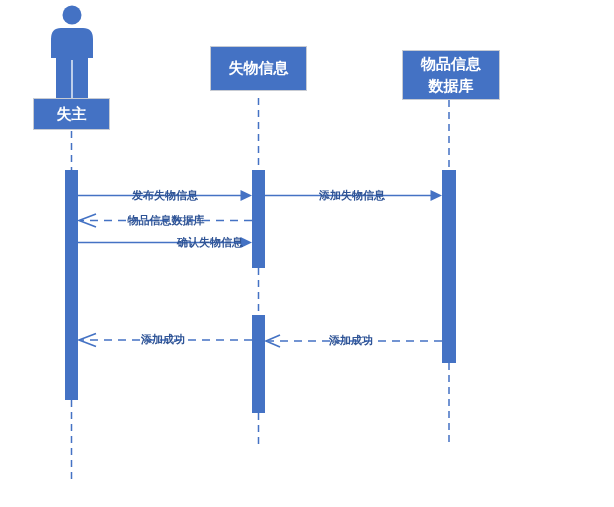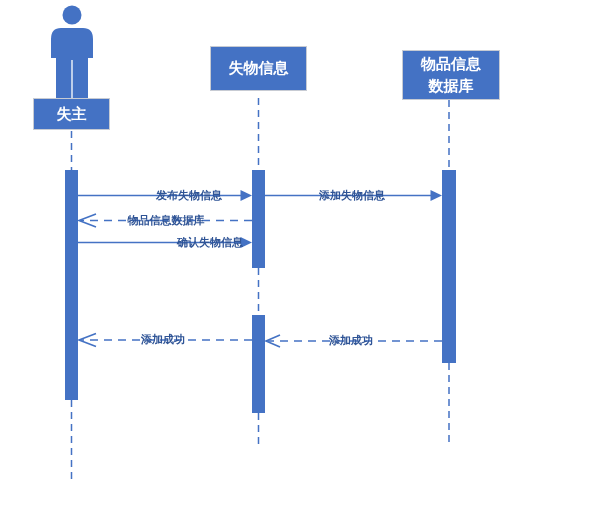--- a/index.html
+++ b/index.html
@@ -104,20 +104,20 @@
   </div>
 
   <div class="head-box" style="left:210px; top:46px; width:97px; height:45px;">
     <span>失物信息</span>
   </div>
 
   <div class="head-box" style="left:402px; top:50px; width:98px; height:50px; padding:0 18px;">
     <span>物品信息数据库</span>
   </div>
 
-  <div class="msg-label" style="left:165px; top:189px;margin-left:24px;">发布失物信息</div>
+  <div class="msg-label" style="left:165px; top:189px;">发布失物信息</div>
   <div class="msg-label" style="left:352px; top:189px;">添加失物信息</div>
   <div class="msg-label" style="left:166px; top:214px;">物品信息数据库</div>
   <div class="msg-label" style="left:166px; top:236px;margin-left:44px;">确认失物信息</div>
   <div class="msg-label" style="left:351px; top:334px;">添加成功</div>
   <div class="msg-label" style="left:163px; top:333px;">添加成功</div>
 
 </div>
 
 </body></html>

